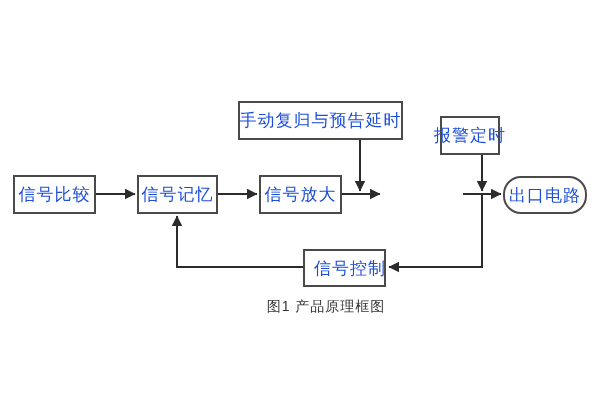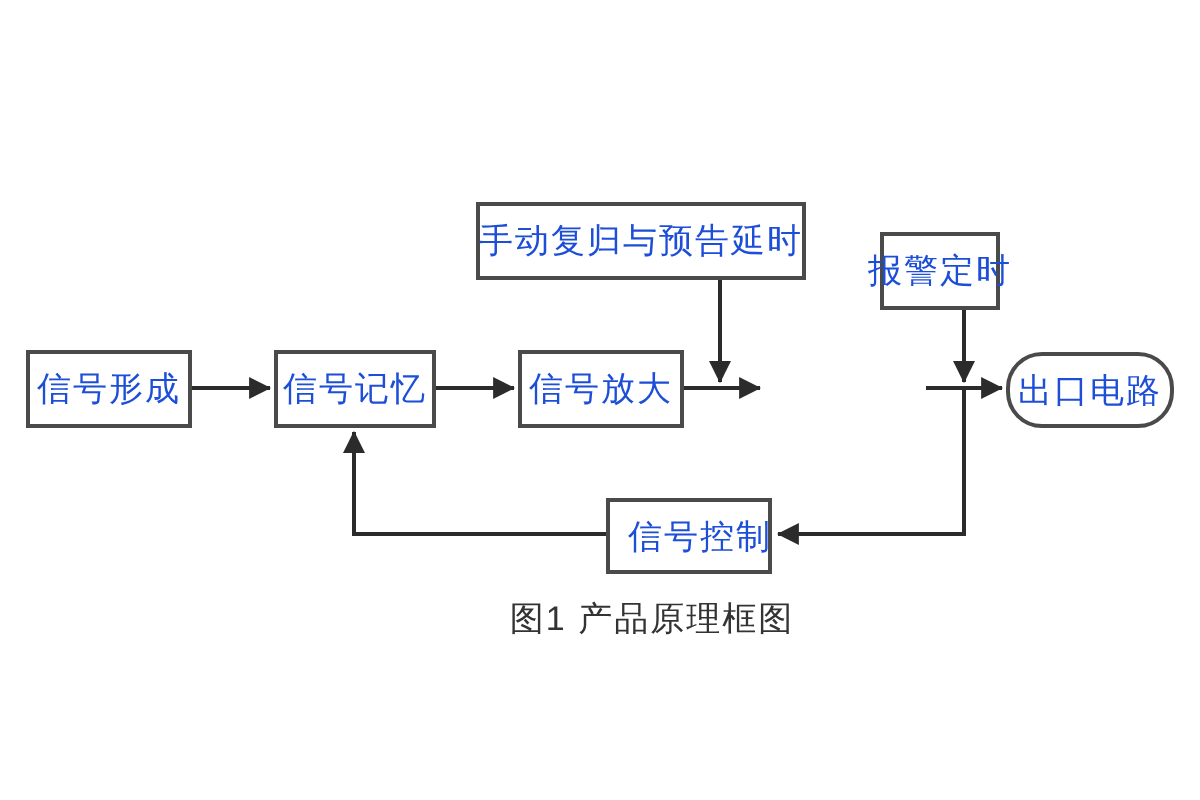--- a/index.html
+++ b/index.html
@@ -45,21 +45,21 @@
   #n-manual    { left: 238px; top: 101px; width: 165px; height: 39px; }
   #n-alarm     { left: 440px; top: 116px; width: 60px;  height: 39px; }
   #n-control   { left: 303px; top: 249px; width: 83px;  height: 38px; padding-left: 11px; }
   .caption {
     position: absolute;
     left: 196px;
     top: 298px;
     width: 260px;
     text-align: center;
     color: #333333;
-    font-size: 17px;
+    font-size: 14px;
     letter-spacing: 1px;
   }
   .wire {
     stroke: #2b2b2b;
     stroke-width: 2;
     fill: none;
   }
 </style>
 </head>
 <body>
@@ -76,21 +76,21 @@
     <path class="wire" d="M218,194 L257,194" marker-end="url(#arr)"></path>
     <path class="wire" d="M342,194 L380,194" marker-end="url(#arr)"></path>
     <path class="wire" d="M463,194 L501,194" marker-end="url(#arr)"></path>
     <path class="wire" d="M360,140 L360,191" marker-end="url(#arr)"></path>
     <path class="wire" d="M482,138 L482,191" marker-end="url(#arr)"></path>
     <path class="wire" d="M482,194 L482,267 L389,267" marker-end="url(#arr)"></path>
     <path class="wire" d="M303,267 L177,267 L177,216" marker-end="url(#arr)"></path>
   </svg>
 
   <div class="node" id="n-formation">
-    <span>信号形成</span>
+    <span>信号比较</span>
   </div>
 
   <div class="node" id="n-memory">
     <span>信号记忆</span>
   </div>
 
   <div class="node" id="n-amplify">
     <span>信号放大</span>
   </div>
 

